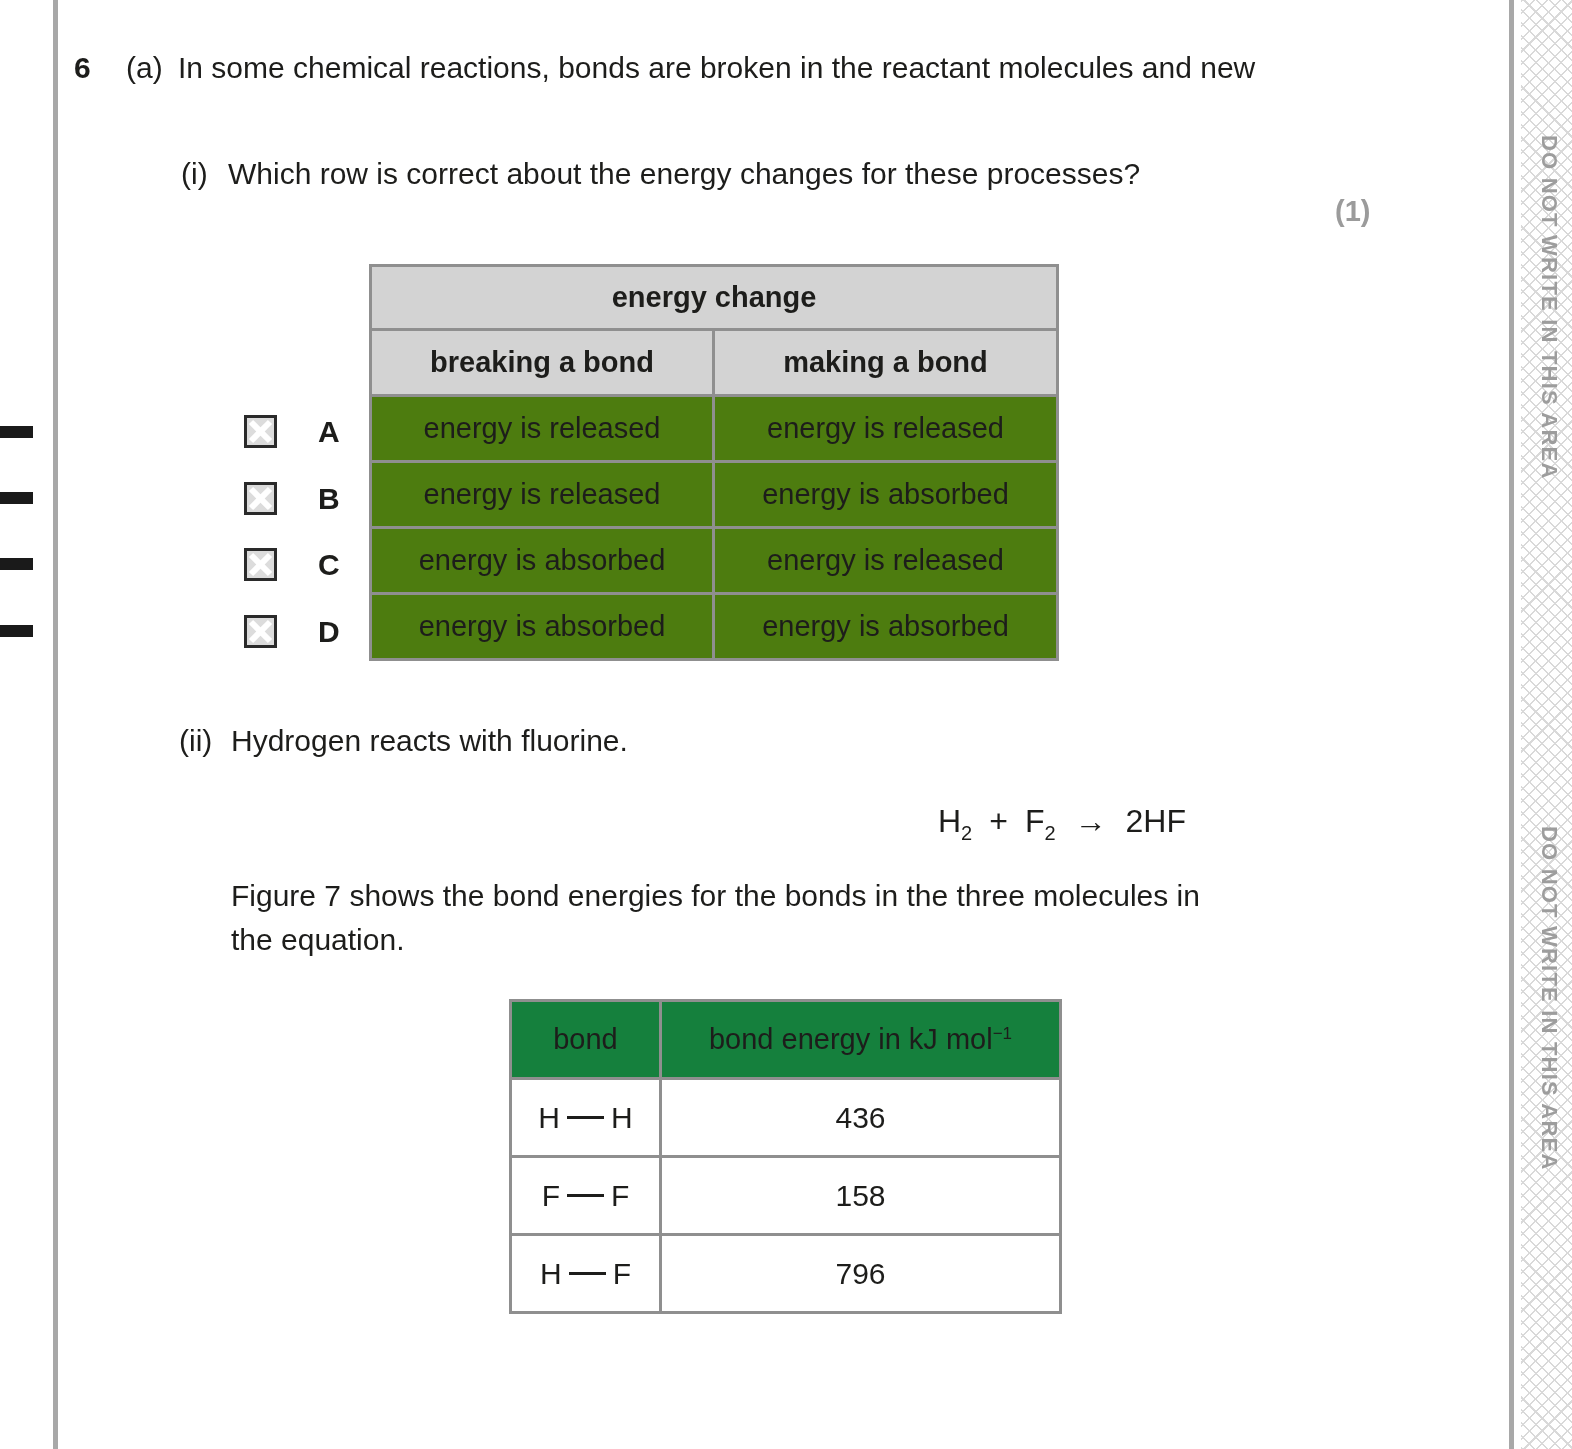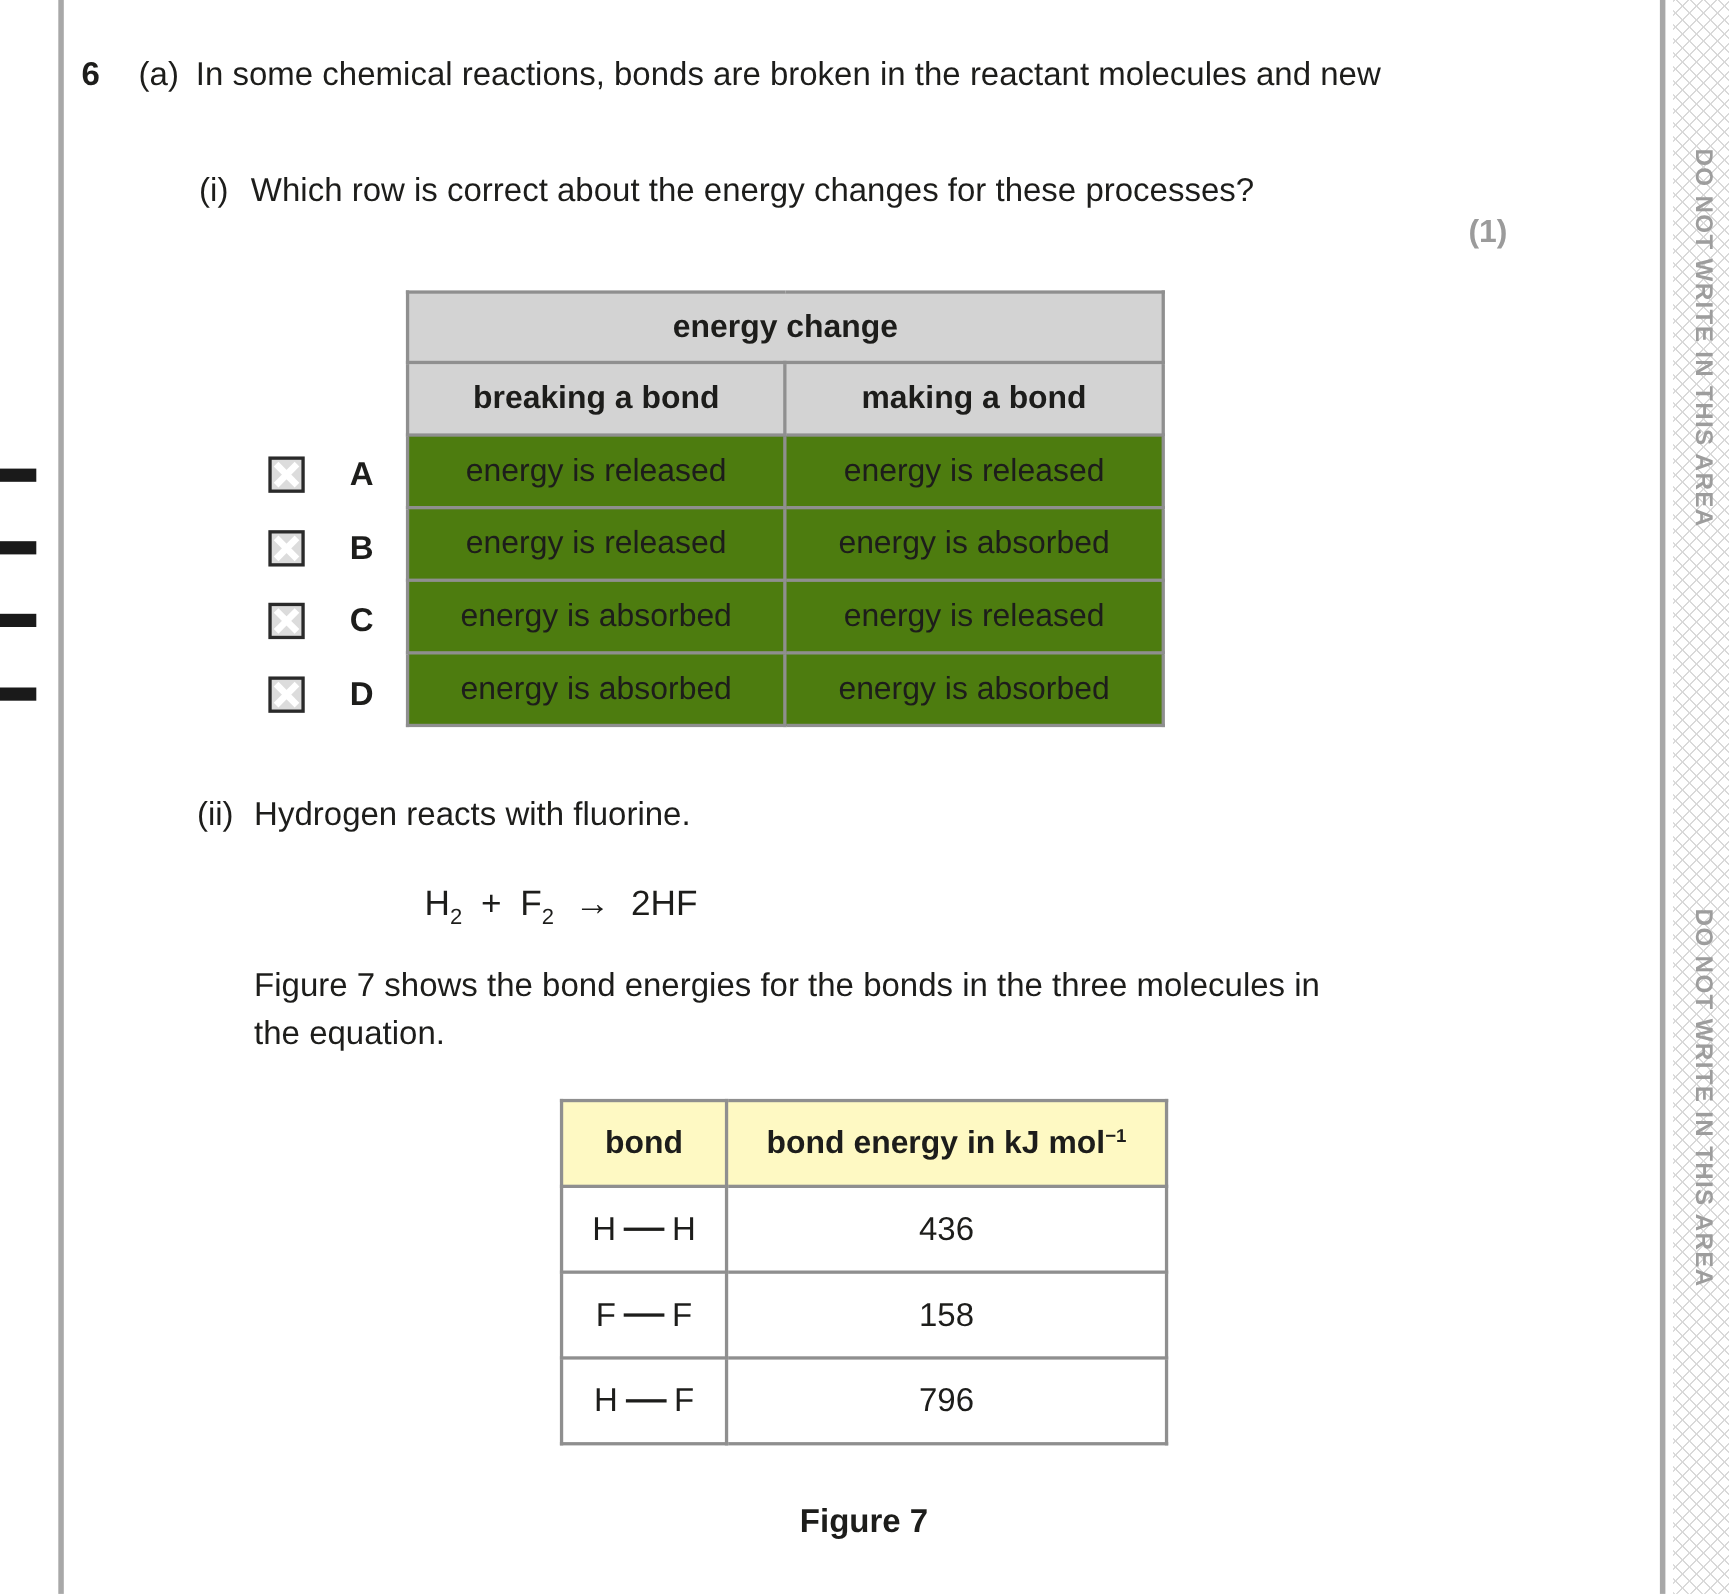--- a/index.html
+++ b/index.html
@@ -36,21 +36,21 @@
   .line2  { left:178px; top:94px; }
   .ilab   { left:181px; top:156px; }
   .itext  { left:228px; top:156px; }
   .marks  { left:1335px; top:194px; font-size:29px; font-weight:bold; color:#9b9b9b; }
   .iilab  { left:179px; top:723px; }
   .iitext { left:231px; top:723px; }
   .figline1 { left:231px; top:878px; }
   .figline2 { left:231px; top:922px; }
 
   
-  .equation { position:absolute; left:386px; top:803px; width:800px; text-align:left;
+  .equation { position:absolute; left:386px; top:803px; width:800px; text-align:right;
               font-size:32px; white-space:nowrap; }
   .equation sub { font-size:20px; vertical-align:-8px; }
   .eq-plus  { display:inline-block; margin:0 17px; }
   .eq-arrow { display:inline-block; margin:0 19px; }
 
   
   .t1 { position:absolute; left:369px; top:264px; border-collapse:collapse; table-layout:fixed;padding-left:20px; }
   .t1 th, .t1 td { border:3px solid #8f8f8f; text-align:center; vertical-align:middle; }
   .t1 th { background:#d3d3d3; font-weight:bold; font-size:29px; }
   .t1 td { background:#4d7c0f; font-size:29px; }
@@ -62,21 +62,21 @@
   .opt { position:absolute; left:244px; display:flex; align-items:center; gap:41px; height:33px; }
   .opt-a { top:415px; } .opt-b { top:482px; } .opt-c { top:548px; } .opt-d { top:615px; }
   .cbox { width:33px; height:33px; border:3px solid #2a2a2a; background:#dcdcdc;
           display:flex; align-items:center; justify-content:center; cursor:pointer; }
   .cbox svg { display:block; }
   .opt-letter { font-size:30px; font-weight:bold; line-height:33px; }
 
   
   .t2 { position:absolute; left:509px; top:999px; border-collapse:collapse; table-layout:fixed; }
   .t2 th, .t2 td { border:3px solid #8f8f8f; text-align:center; vertical-align:middle; }
-  .t2 th { background:#fef9c3; font-weight:bold; font-size:29px; height:78px; }
+  .t2 th { background:#15803d; font-weight:normal; font-size:29px; height:78px; }
   .t2 td { background:#ffffff; font-size:30px; height:78px; }
   .sup { font-size:17px; vertical-align:10px; }
   .bond-cell { display:flex; align-items:center; justify-content:center; }
   .bond-line { display:inline-block; width:37px; height:3px; background:#1d1d1b; margin:0 7px; }
 
   .fig-caption { position:absolute; left:509px; top:1367px; width:553px; text-align:center;
                  font-size:30px; font-weight:bold; }
 </style>
 </head>
 <body>
@@ -219,15 +219,14 @@
               <span>H</span>
               <span class="bond-line"></span>
               <span>F</span>
             </span>
         </td>
         <td>796</td>
       </tr>
     </tbody>
   </table>
 
-  <div class="fig-caption">Figure 7</div>
 
 </div>
 
 </body></html>

